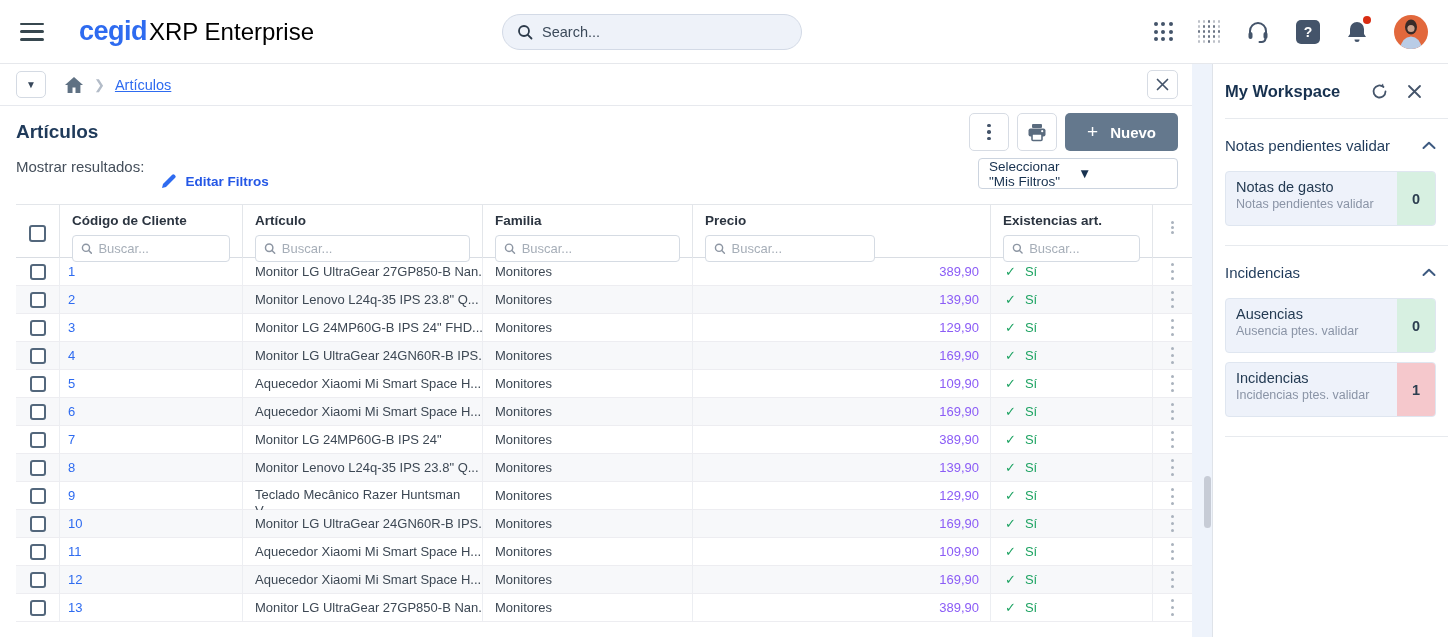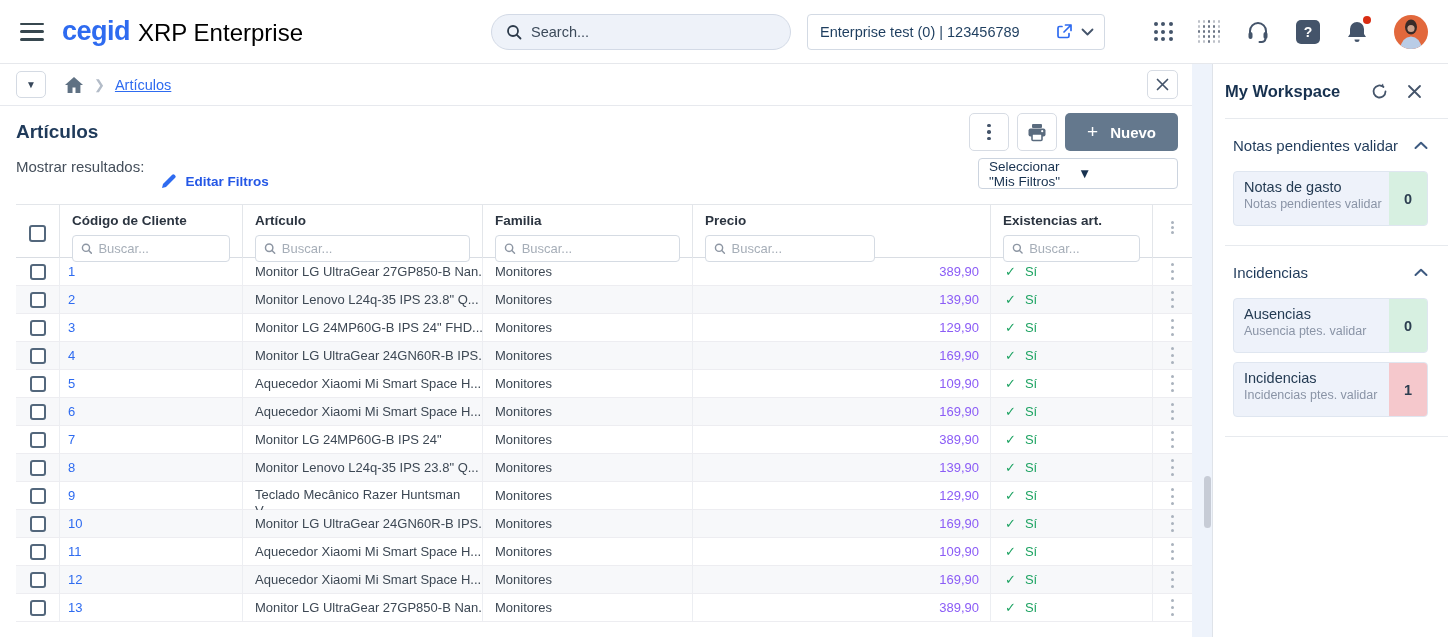--- a/index.html
+++ b/index.html
@@ -4,21 +4,21 @@
 <style>
   * { margin:0; padding:0; box-sizing:border-box; }
   html,body { width:1448px; height:637px; overflow:hidden; background:#fff;
     font-family:"Liberation Sans", sans-serif; color:#3d4854; }
 
   
   .topbar { height:64px; display:flex; align-items:center; padding:0 20px 0 20px;
     border-bottom:1px solid #e6e8ec; background:#fff; }
   .hamburger { width:24px; height:18px; display:flex; flex-direction:column; justify-content:space-between; cursor:pointer; }
   .hamburger span { display:block; height:2.5px; background:#37474f; border-radius:2px; }
-  .logo { display:flex; align-items:flex-end; gap:8px; margin-left:18px; }
+  .logo { display:flex; align-items:center; gap:2px; margin-left:35px; }
   .logo-cegid { font-size:27px; font-weight:bold; color:#2e6bf0; letter-spacing:-0.5px; }
   .logo-product { font-size:24px; color:#000000; }
   .search-pill { margin-left:188px; width:300px; height:36px; background:#eef2f9;
     border:1px solid #d3dae6; border-radius:18px; display:flex; align-items:center; padding:0 14px; gap:9px; }
   .search-pill input { border:none; outline:none; background:transparent; font-size:14.5px;
     color:#2c3a4a; width:100%; font-family:inherit; }
   .search-pill input::placeholder { color:#3c4a5a; }
   .enterprise-box { margin-left:16px; width:298px; height:36px; border:1px solid #d3dae4; border-radius:4px;
     display:flex; align-items:center; padding:0 10px 0 12px; gap:8px; }
   .enterprise-box .ent-label { font-size:14.5px; color:#1e3e5f; white-space:nowrap; flex:1; }
@@ -100,21 +100,21 @@
   .c-fam { line-height:28px; padding:0 12px; color:#3d4854; }
   .c-price { line-height:28px; padding:0 11px; text-align:right; color:#8b5cf6; }
   .c-stock { line-height:28px; padding:0 14px; color:#1da362; display:flex; align-items:center; gap:9px; }
   .c-stock .chk { font-size:13px; }
   .rkebab { display:flex; flex-direction:column; align-items:center; justify-content:center; }
 
   
   .ws-head { height:54px; display:flex; align-items:center; padding:0 26px 0 12px; gap:18px; }
   .ws-title { font-size:16.5px; font-weight:bold; color:#17314f; flex:1; }
   .ws-divider { height:1px; background:#e7eaee; margin:0 0 0 12px; }
-  .ws-section { padding:0 20px; }
+  .ws-section { padding:0 12px; }
   .ws-sec-head { height:52px; display:flex; align-items:center; }
   .ws-sec-title { font-size:15px; color:#1f3a5a; font-weight:500; flex:1; }
   .ws-card { height:55px; background:#eef2fa; border:1px solid #dfe6f0; border-radius:4px; display:flex;
     overflow:hidden; margin-bottom:9px; cursor:pointer; }
   .ws-card-text { flex:1; padding:7px 6px 0 10px; overflow:hidden; }
   .ws-card-title { font-size:14.5px; color:#243b53; font-weight:500; display:block; white-space:nowrap; }
   .ws-card-sub { font-size:12.5px; color:#8a94a6; display:block; white-space:nowrap; margin-top:2px; }
   .ws-badge { width:38px; display:flex; align-items:center; justify-content:center;
     font-size:14.5px; font-weight:bold; color:#2c3e50; }
   .ws-badge.green { background:#d7f0e1; }
@@ -136,34 +136,20 @@
     <span class="logo-product">XRP Enterprise</span>
   </div>
   <div class="search-pill">
     <span>
       <svg width="16" height="16" viewBox="0 0 16 16">
           <circle cx="7" cy="7" r="5" fill="none" stroke="#2c3a4a" stroke-width="1.8"></circle>
           <line x1="10.8" y1="10.8" x2="14.5" y2="14.5" stroke="#2c3a4a" stroke-width="1.8" stroke-linecap="round"></line>
         </svg>
     </span>
     <input placeholder="Search..." style="">
-  </div>
-  <div class="enterprise-box">
-    <span class="ent-label">Enterprise test (0) | 123456789</span>
-    <span>
-      <svg width="17" height="17" viewBox="0 0 17 17">
-          <path d="M6 3.5 H3.5 A1.5 1.5 0 0 0 2 5 V13 A1.5 1.5 0 0 0 3.5 14.5 H11.5 A1.5 1.5 0 0 0 13 13 V10.5" fill="none" stroke="#2e6bf0" stroke-width="1.7" stroke-linecap="round"></path>
-          <path d="M9.5 2 H15 V7.5 M15 2 L8 9" fill="none" stroke="#2e6bf0" stroke-width="1.7" stroke-linecap="round" stroke-linejoin="round"></path>
-        </svg>
-    </span>
-    <span>
-      <svg width="13" height="8" viewBox="0 0 13 8">
-          <path d="M1.5 1.5 L6.5 6.5 L11.5 1.5" fill="none" stroke="#44546a" stroke-width="1.8" stroke-linecap="round" stroke-linejoin="round"></path>
-        </svg>
-    </span>
   </div>
   <div class="topbar-icons">
     <div class="appgrid">
         <i></i>
         <i></i>
         <i></i>
         <i></i>
         <i></i>
         <i></i>
         <i></i>

